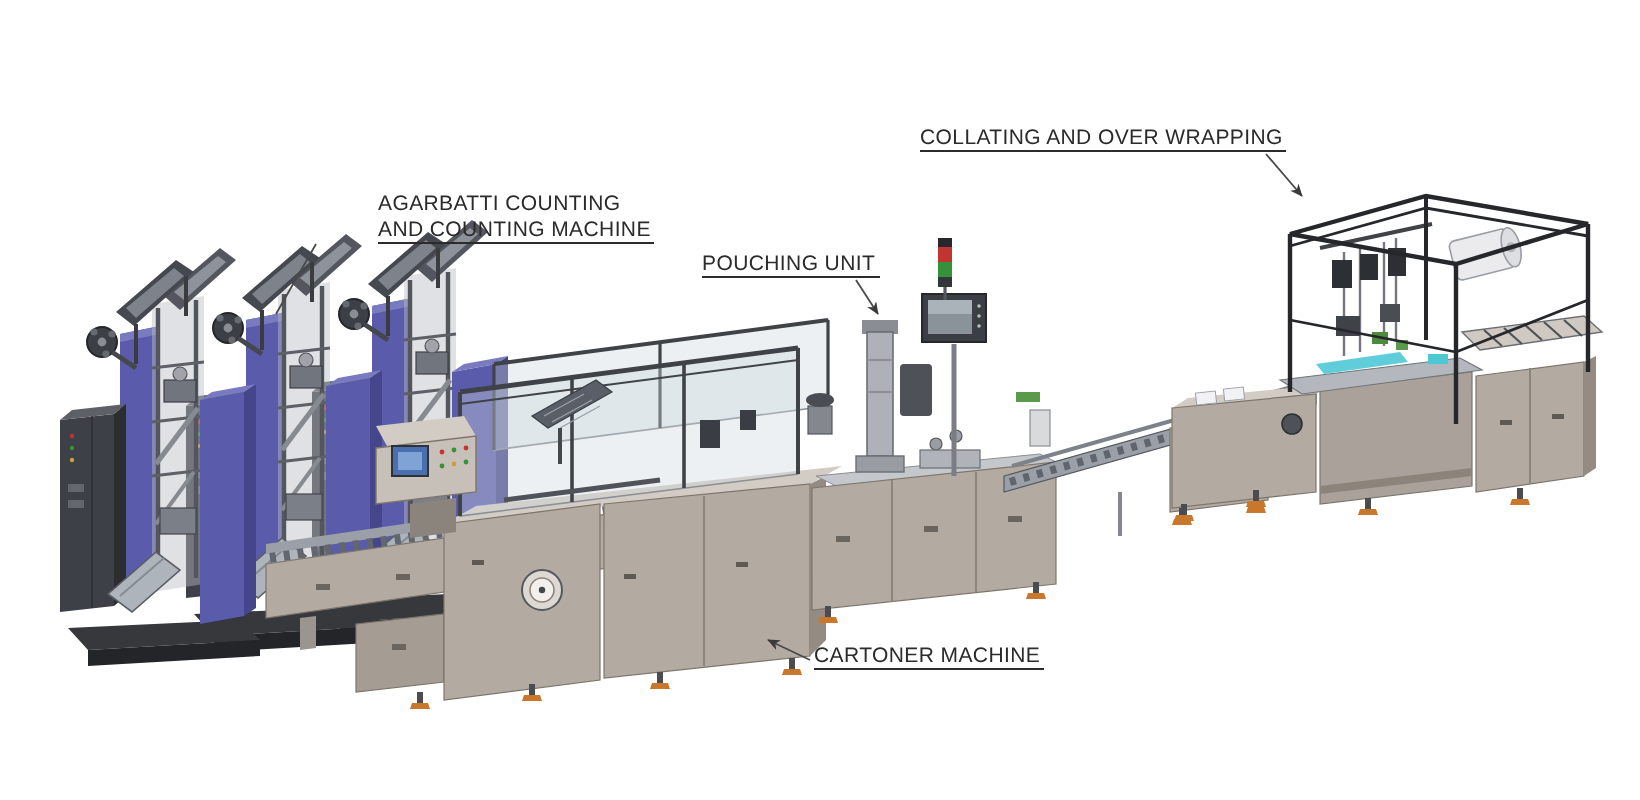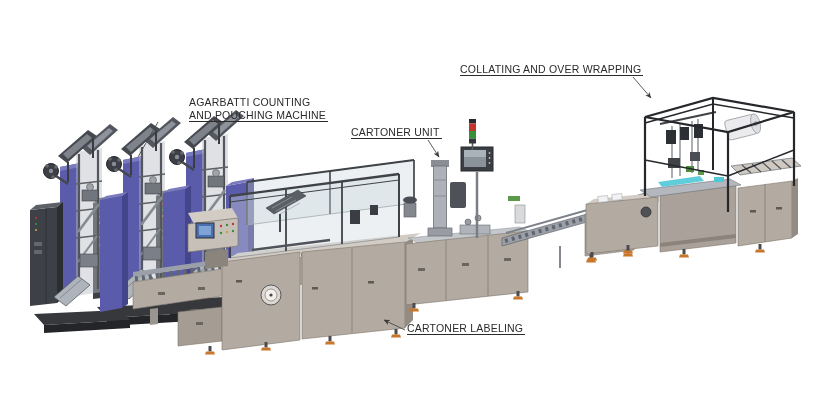--- a/index.html
+++ b/index.html
@@ -304,25 +304,25 @@
   <g>
     <path class="leader" d="M158,122 L138,157"></path>
     <path class="leader" d="M428,140 L439,157" marker-end="url(#arrow)"></path>
     <path class="leader" d="M633,77 L651,98" marker-end="url(#arrow)"></path>
     <path class="leader" d="M405,330 L384,320" marker-end="url(#arrow)"></path>
   </g>
 </svg>
 
 <div class="lbl" style="left:161px;top:96px;margin-left:28px;">
   <div><span>AGARBATTI COUNTING</span></div>
-  <div><span class="u">AND POUCHING MACHINE</span></div>
+  <div><span class="u">AND COUNTING MACHINE</span></div>
 </div>
 <div class="lbl" style="left:351px;top:126px;">
-  <span class="u">CARTONER UNIT</span>
+  <span class="u">POUCHING UNIT</span>
 </div>
 <div class="lbl" style="left:460px;top:63px;">
   <span class="u">COLLATING AND OVER WRAPPING</span>
 </div>
 <div class="lbl" style="left:407px;top:322px;">
-  <span class="u">CARTONER LABELING</span>
+  <span class="u">CARTONER MACHINE</span>
 </div>
 
 </div>
 
 </body></html>

